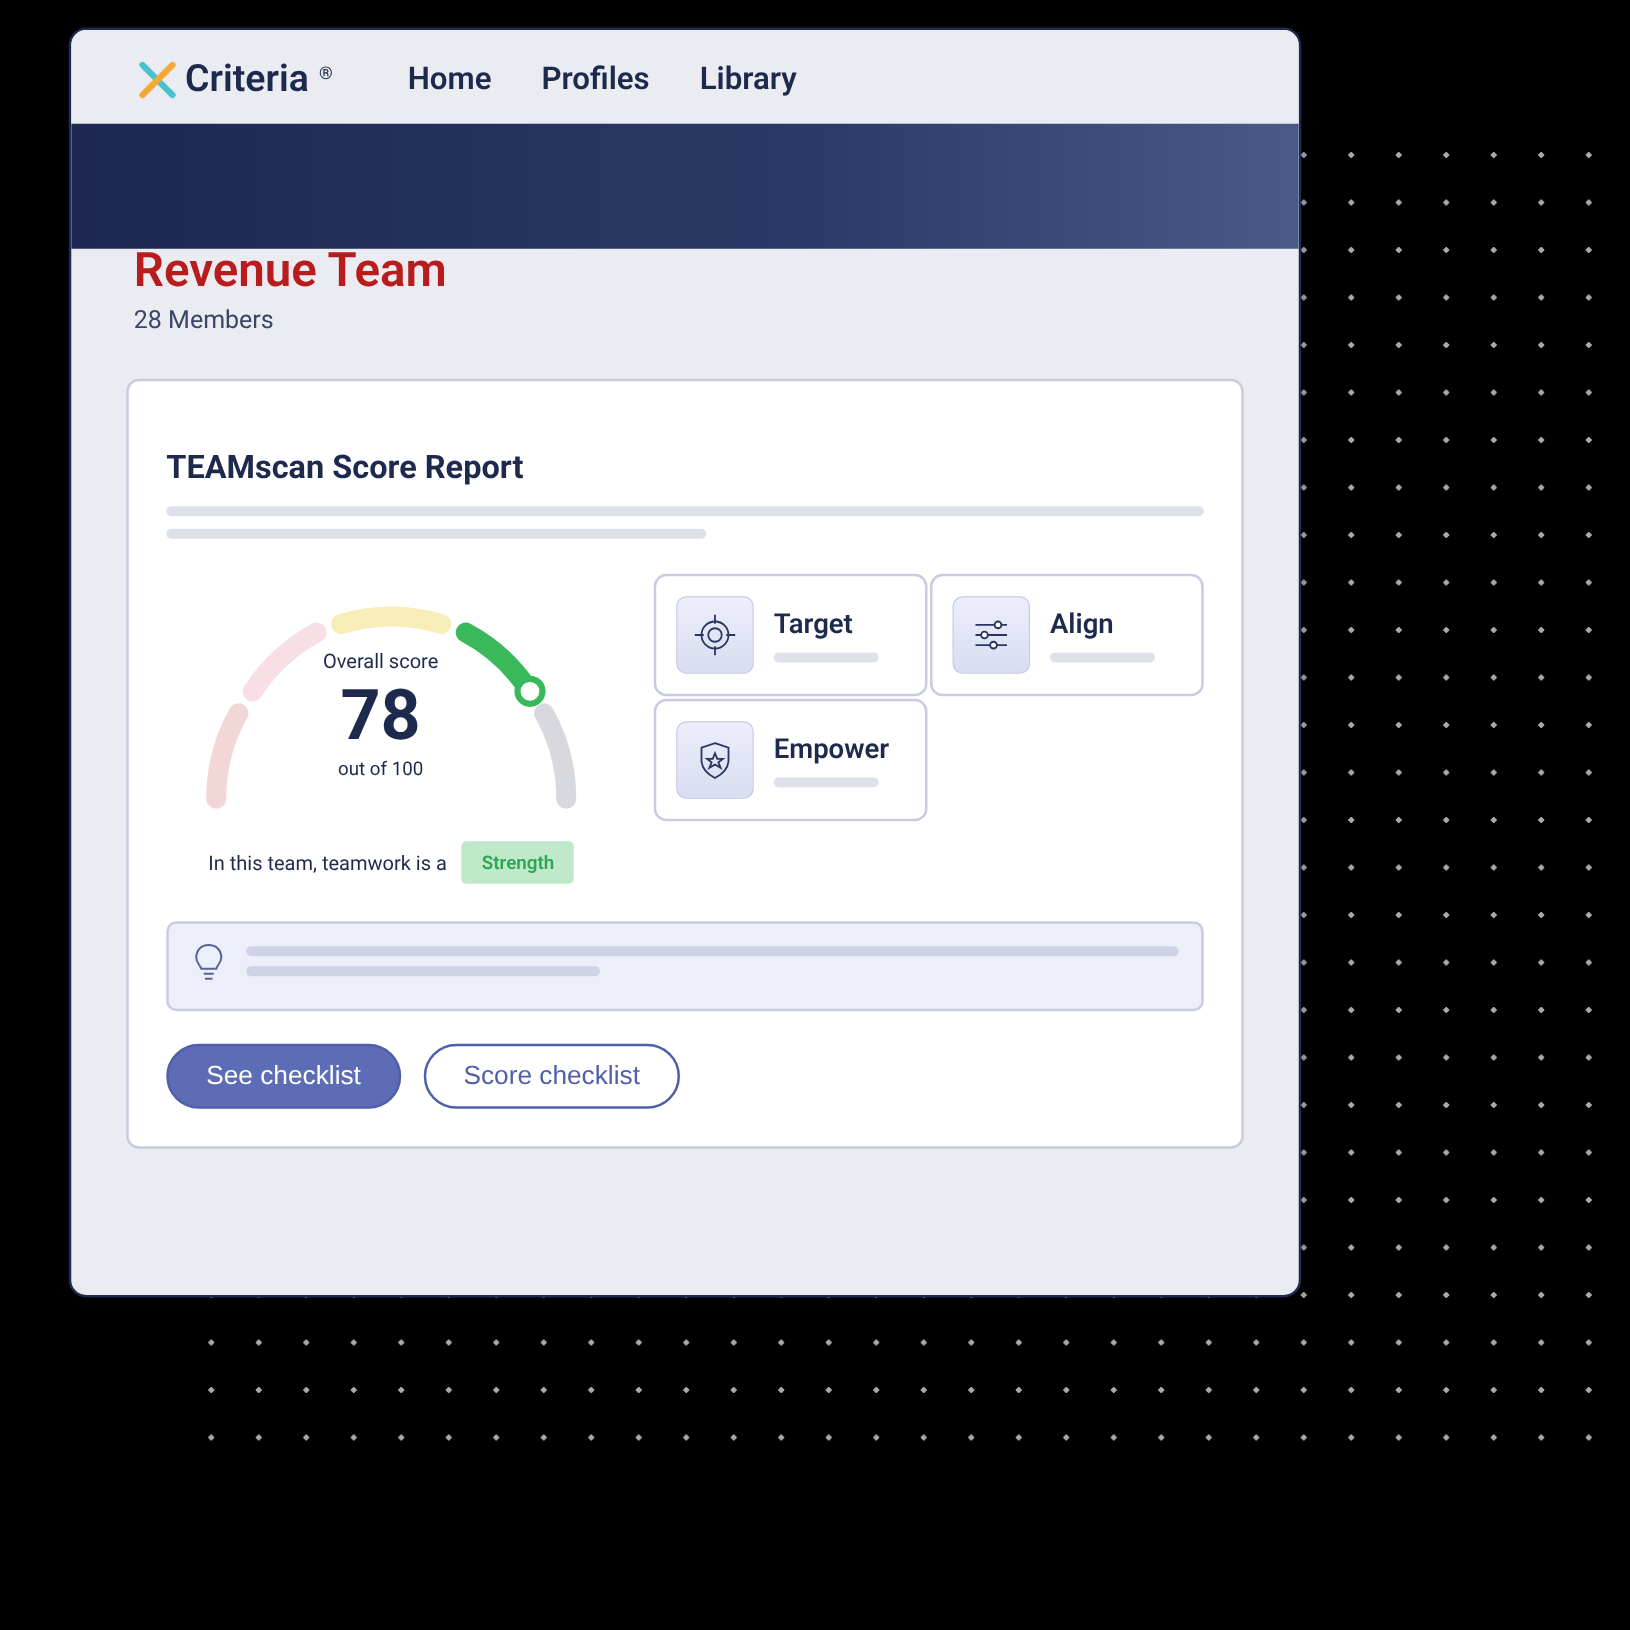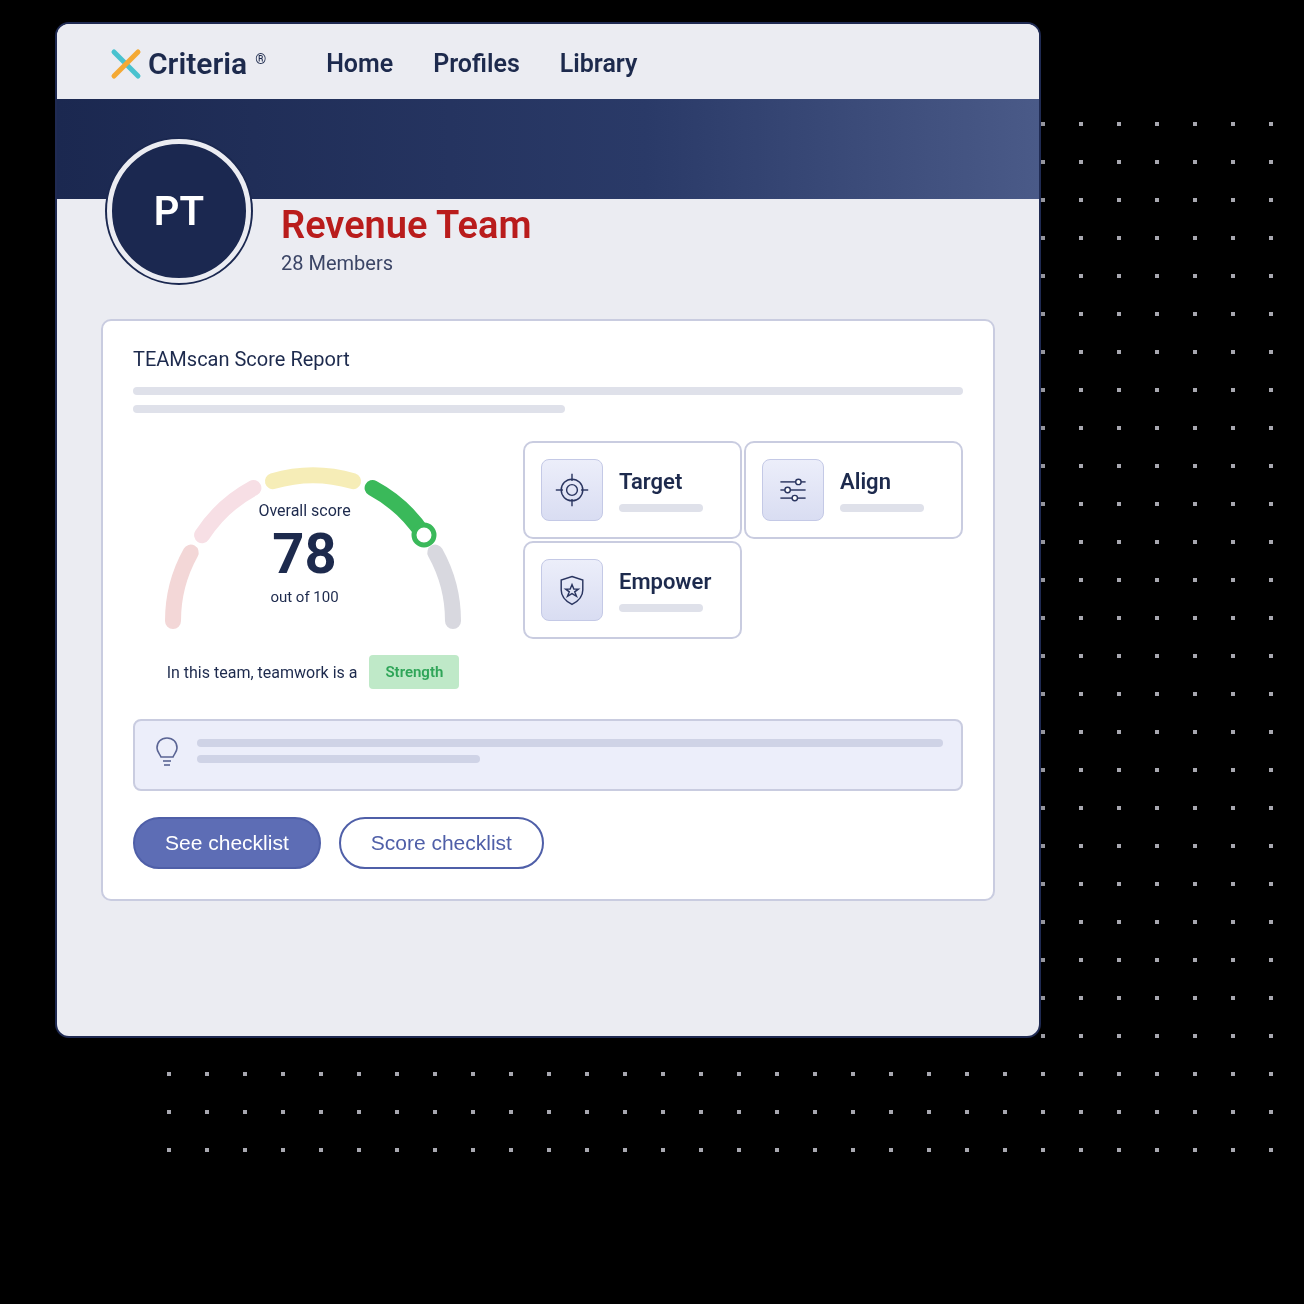--- a/index.html
+++ b/index.html
@@ -100,24 +100,25 @@
     margin-top: 4px;
   }
   .card {
     margin: 36px 44px 0 44px;
     background: #fff;
     border: 2px solid #c9cce0;
     border-radius: 10px;
     padding: 26px 30px 30px 30px;
   }
   .card-title {
-    font-size: 20px;
-    font-weight: 400;
+    font-size: 26px;
+    font-weight: 700;
     color: #1d2a4d;
     margin-bottom: 16px;
+    margin-top: 28px;
   }
   .skel-line {
     background: #dfe1ea;
     border-radius: 4px;
     height: 8px;
   }
   .skel1 { width: 100%; margin-bottom: 10px; }
   .skel2 { width: 52%; }
   .content-row {
     display: flex;
@@ -230,23 +231,20 @@
     <div class="nav">
       <div class="nav-item">Home</div>
       <div class="nav-item">Profiles</div>
       <div class="nav-item">Library</div>
     </div>
   </div>
 
   <div class="hero"></div>
 
   <div class="team-header">
-    <div class="avatar">
-      <span>PT</span>
-    </div>
     <div class="team-meta">
       <div class="team-name">Revenue Team</div>
       <div class="team-members">28 Members</div>
     </div>
   </div>
 
   <div class="card">
     <div class="card-title">TEAMscan Score Report</div>
     <div class="skel-line skel1"></div>
     <div class="skel-line skel2"></div>

